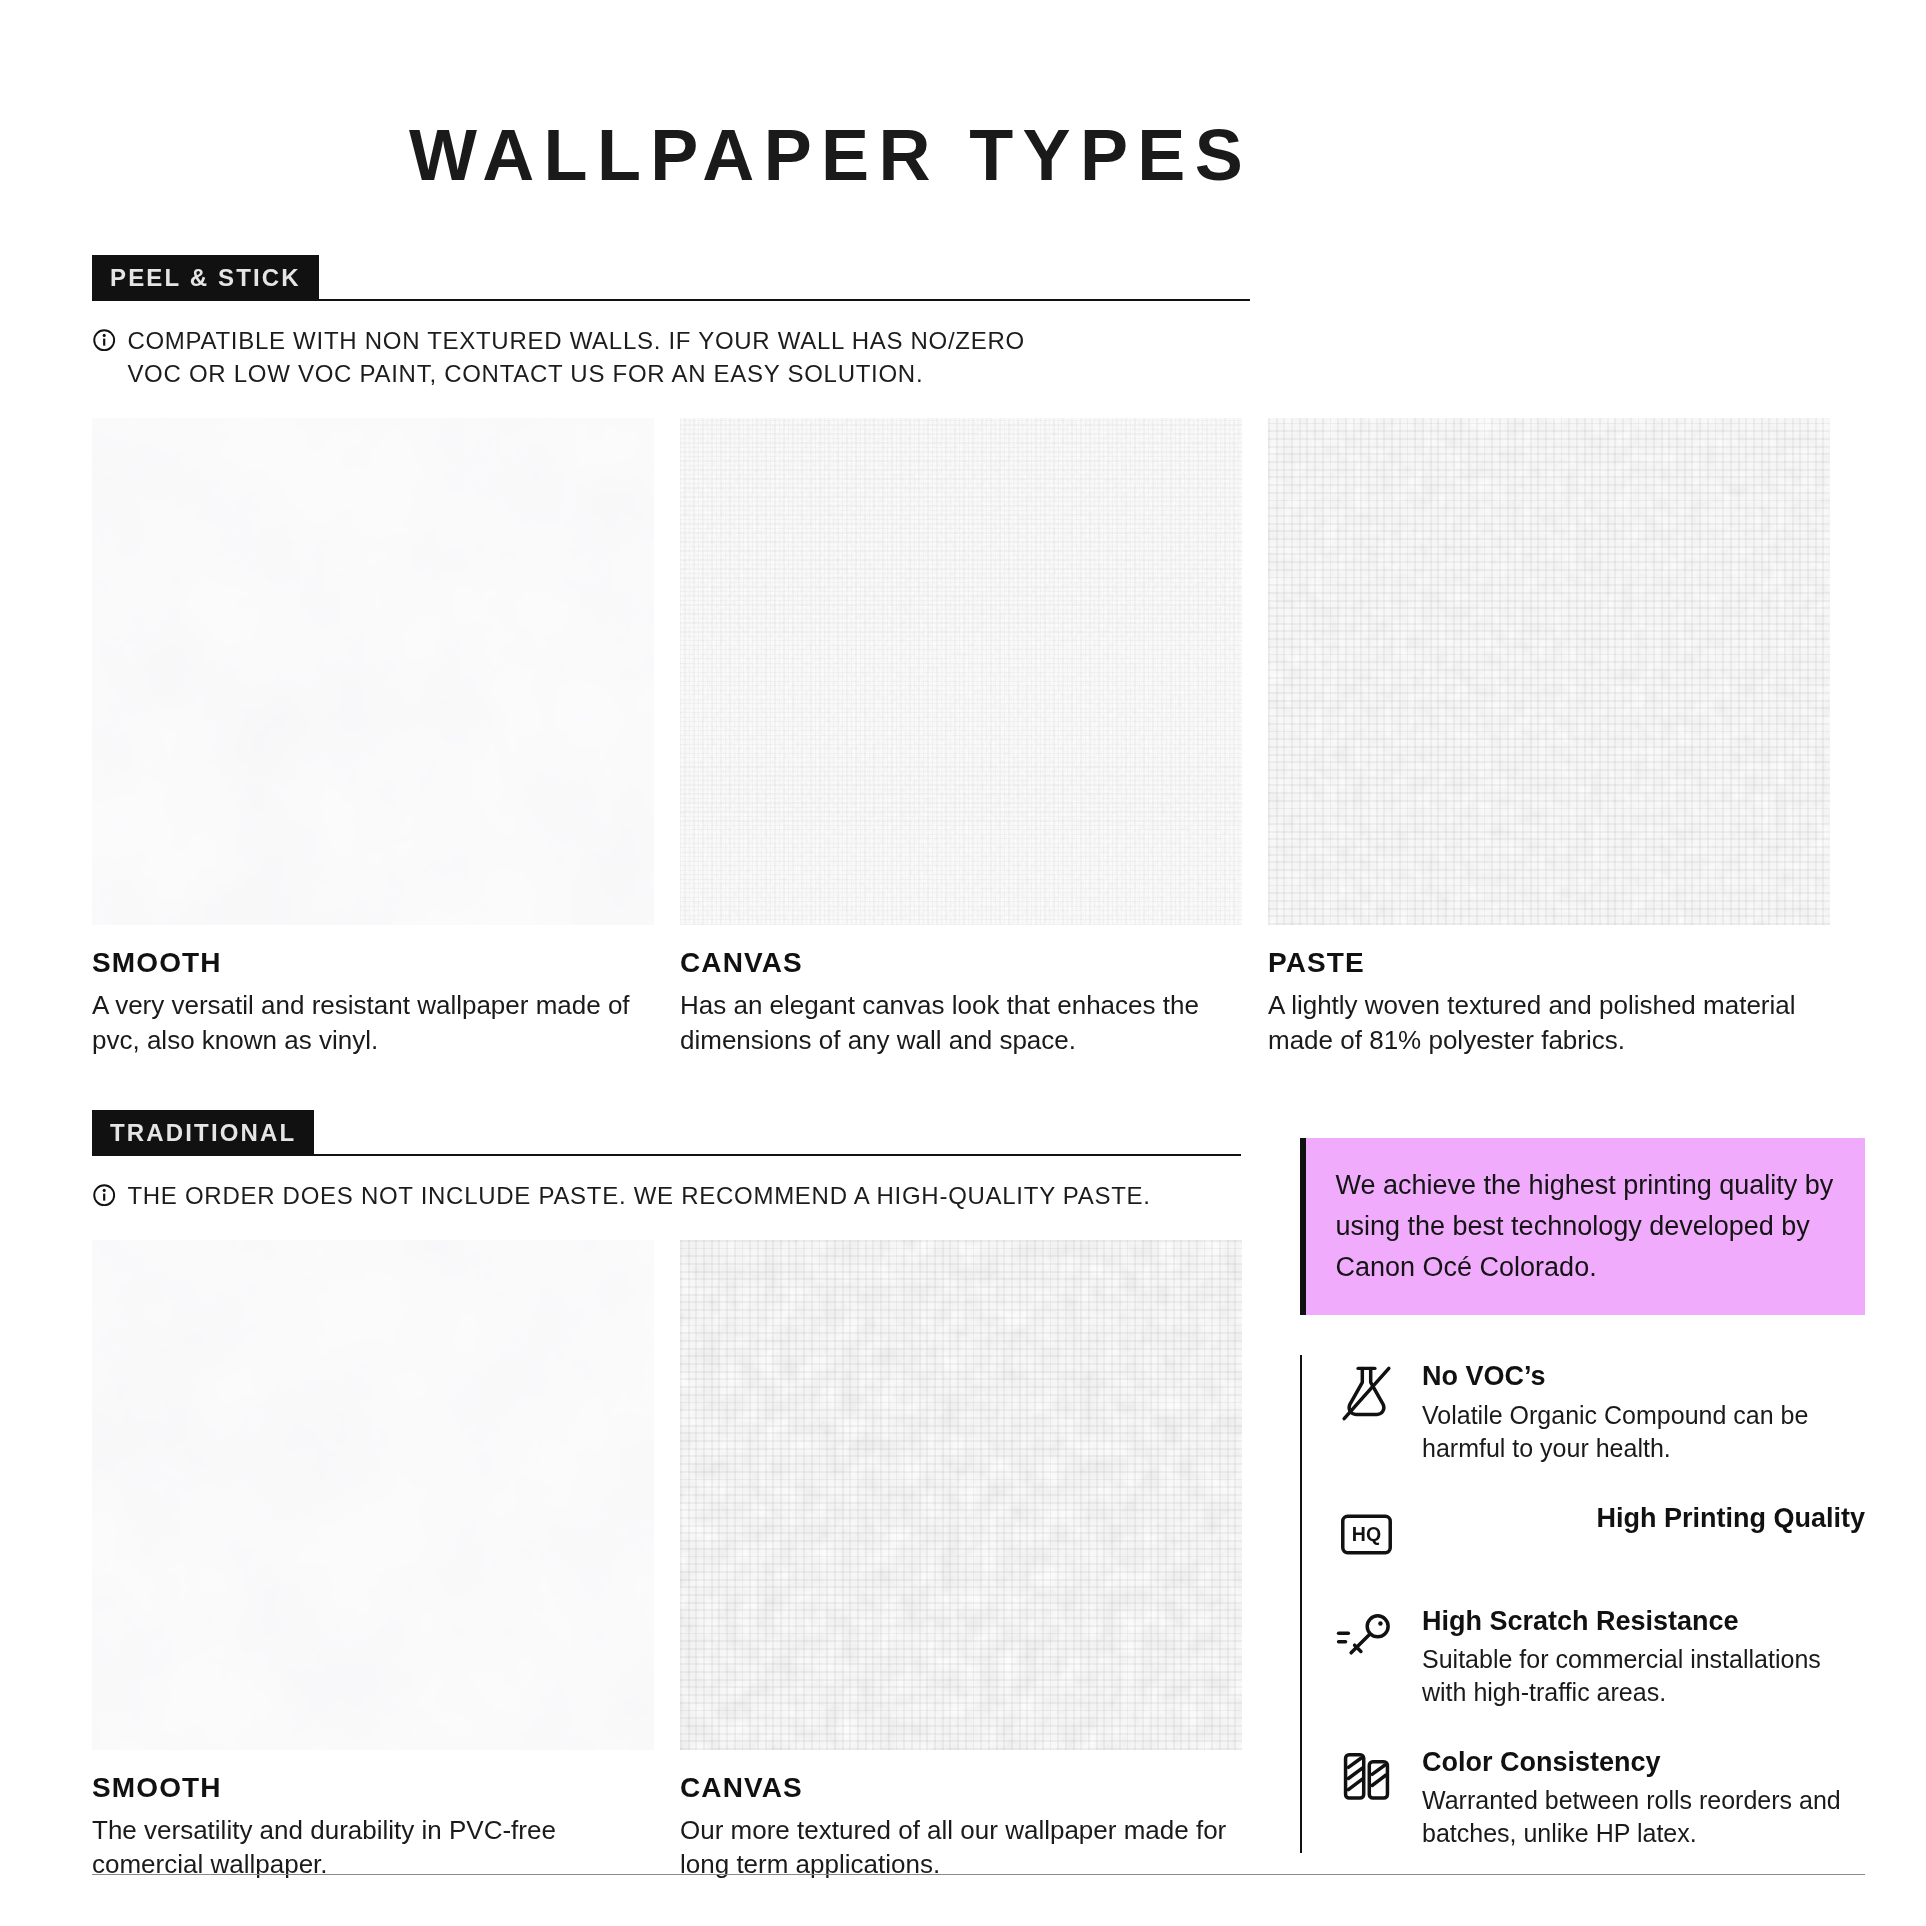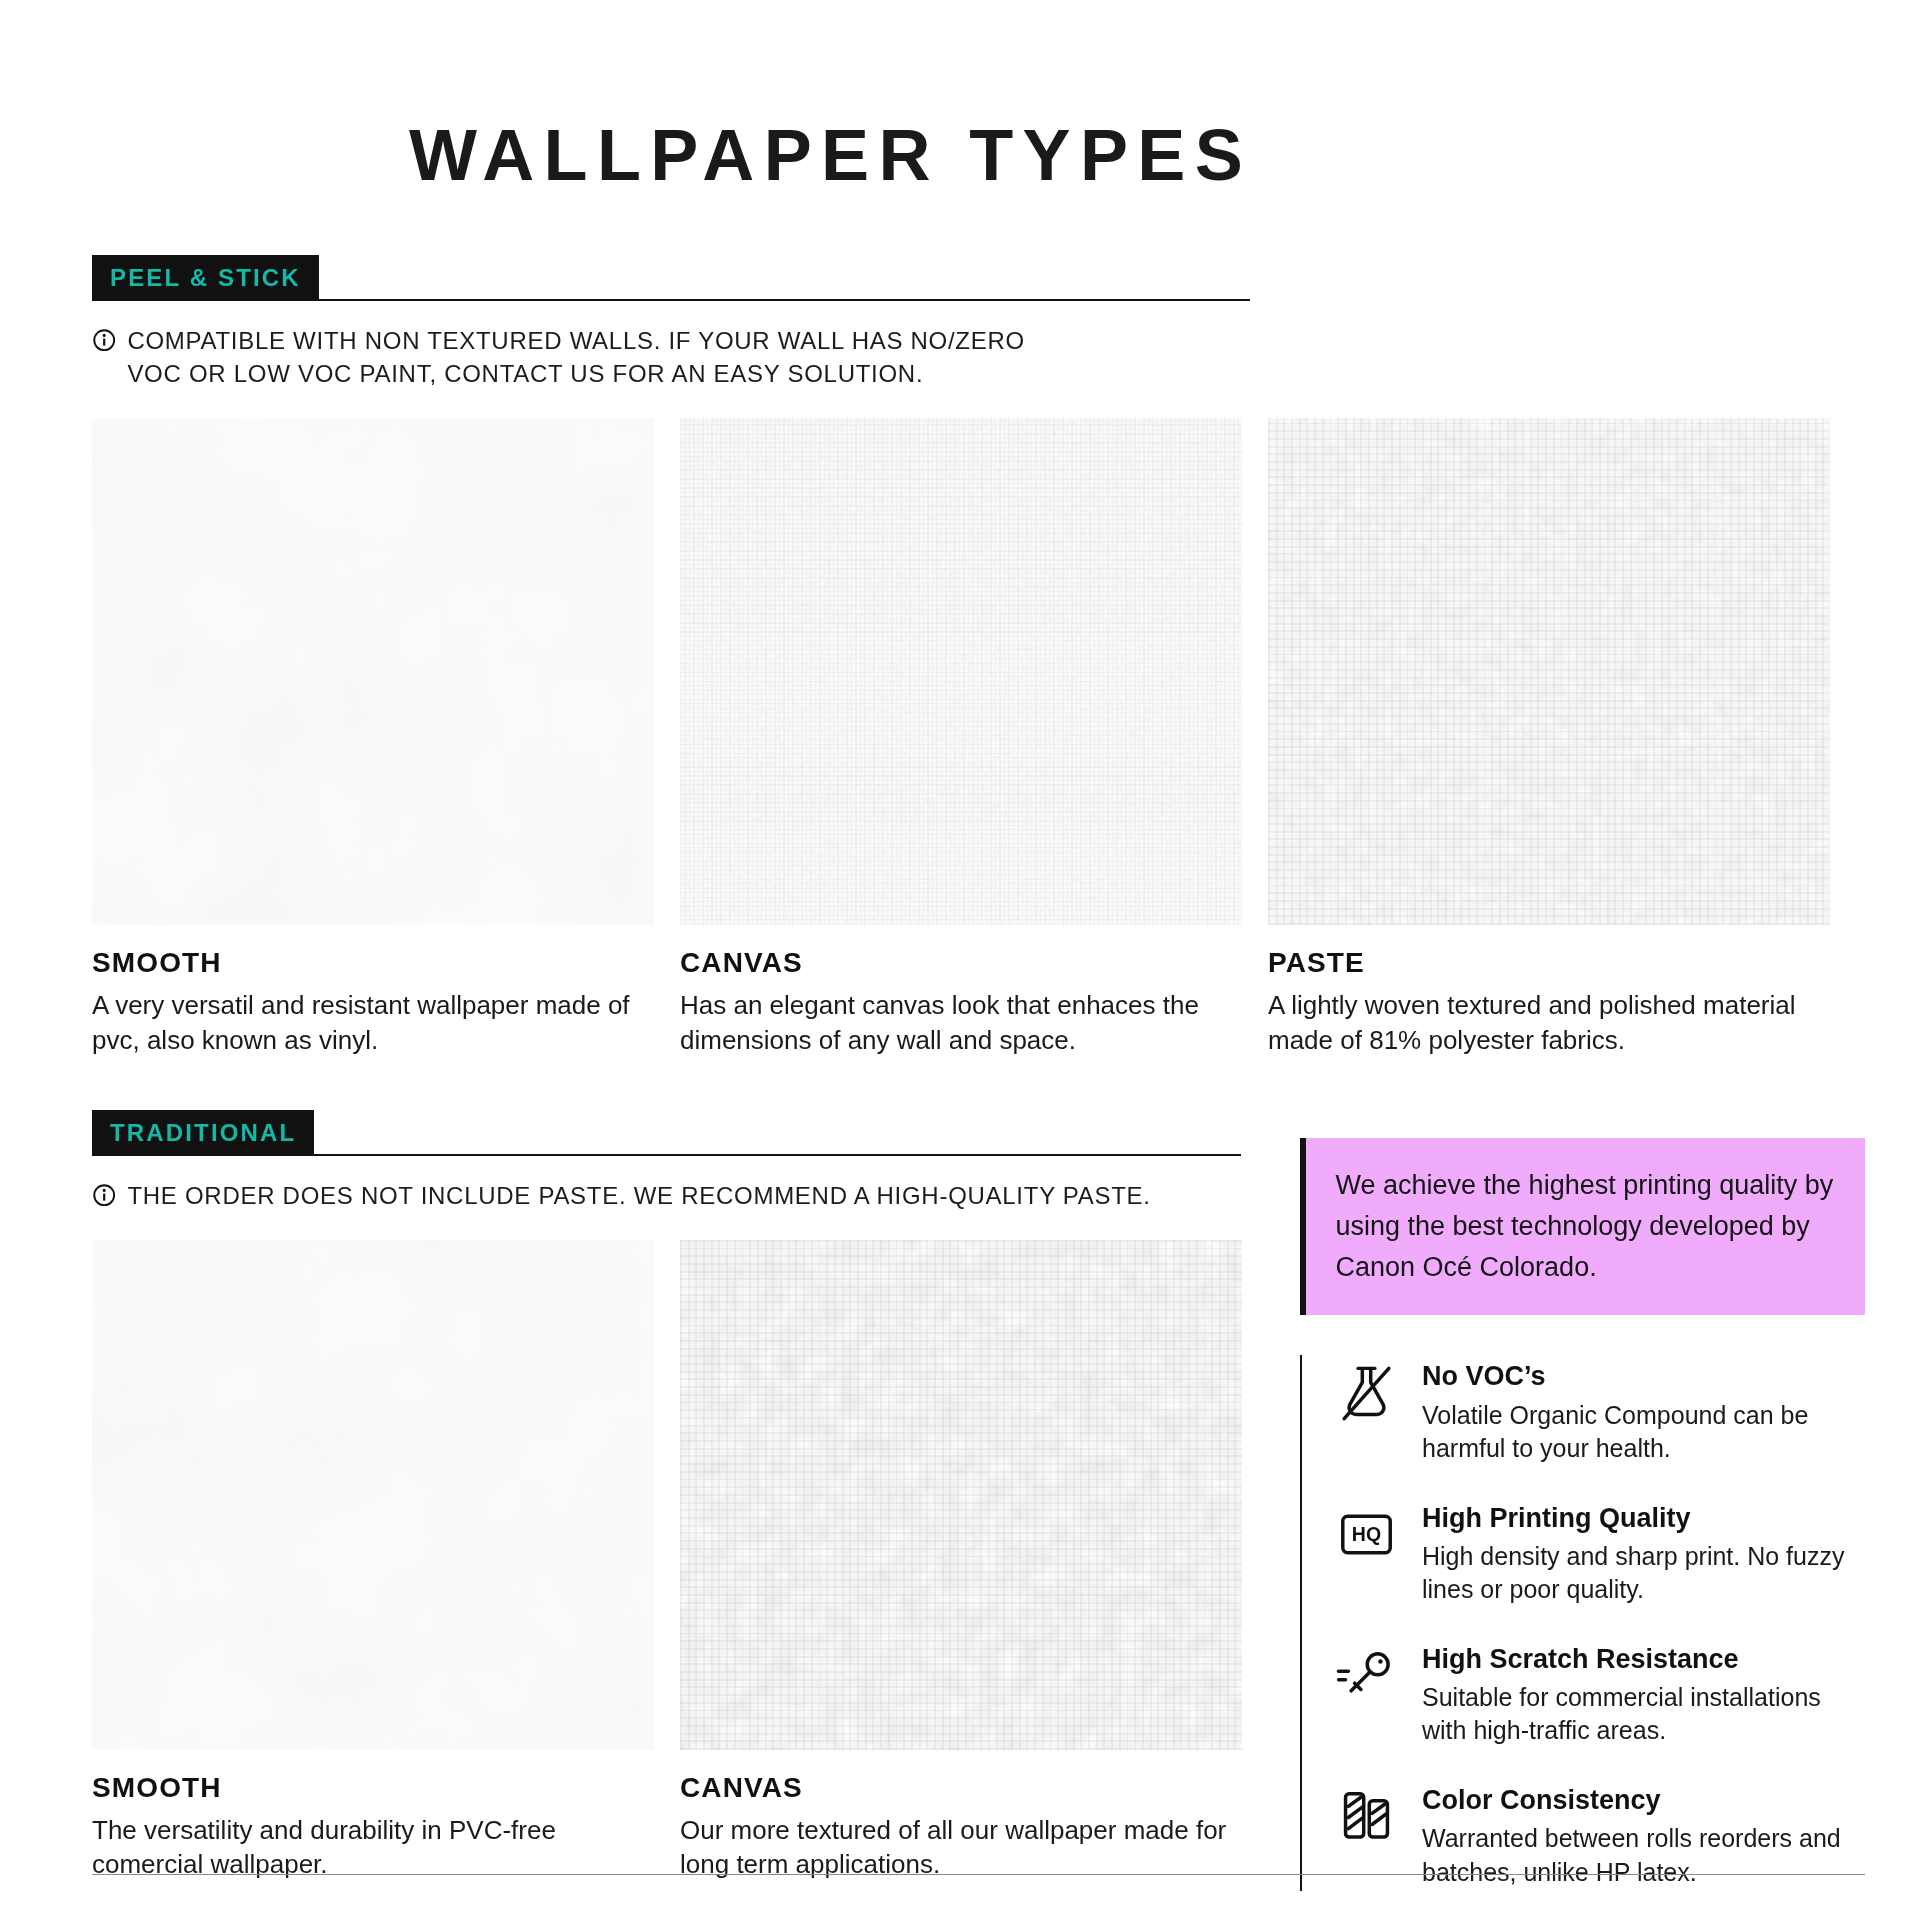--- a/index.html
+++ b/index.html
@@ -10,21 +10,21 @@
   }
   .page{position:relative;width:1926px;height:1926px;box-sizing:border-box;
     padding:114px 61px 0 92px;overflow:hidden;}
 
   
   .main-title{margin:0 0 59px 0;width:1477px;text-align:center;
     font-size:72px;font-weight:600;letter-spacing:0.13em;color:#1a1a1a;}
 
   
   .badge-row{display:flex;align-items:flex-end;width:1158px;}
-  .badge{background:#111;color:#14b8a6;font-size:24px;font-weight:700;
+  .badge{background:#111;color:#e5e5e5;font-size:24px;font-weight:700;
     letter-spacing:0.09em;padding:9px 18px;white-space:nowrap;}
   .badge-line{flex:1;border-bottom:2.6px solid #111;}
 
   
   .note{display:flex;gap:11px;margin-top:23px;font-size:24px;letter-spacing:0.03em;
     line-height:1.38;color:#1c1c1c;}
   .note .info-icon{flex:0 0 auto;margin-top:3.2px;width:24.4px;height:24.4px;}
 
   
   .cards{display:flex;gap:26px;margin-top:28px;}
@@ -258,21 +258,20 @@
 
         <div class="feature">
           <span class="f-icon">
             <svg viewBox="0 0 96 96">
               <rect x="14" y="22" width="68" height="52" rx="7" fill="none" stroke="#111" stroke-width="5"></rect>
               <text x="48" y="58" text-anchor="middle" font-size="28" font-weight="bold" fill="#111">HQ</text>
             </svg>
           </span>
           <div class="f-body">
             <p class="f-title">High Printing Quality</p>
-            <p class="f-desc">High density and sharp print. No fuzzy lines or poor quality.</p>
           </div>
         </div>
 
         <div class="feature">
           <span class="f-icon">
             <svg viewBox="0 0 96 96">
               <g fill="none" stroke="#111" stroke-width="5" stroke-linecap="round">
                 <circle cx="64" cy="32" r="15"></circle>
                 <circle cx="68" cy="28" r="3.2" fill="#111" stroke="none"></circle>
                 <path d="M53 43 26 70"></path>

